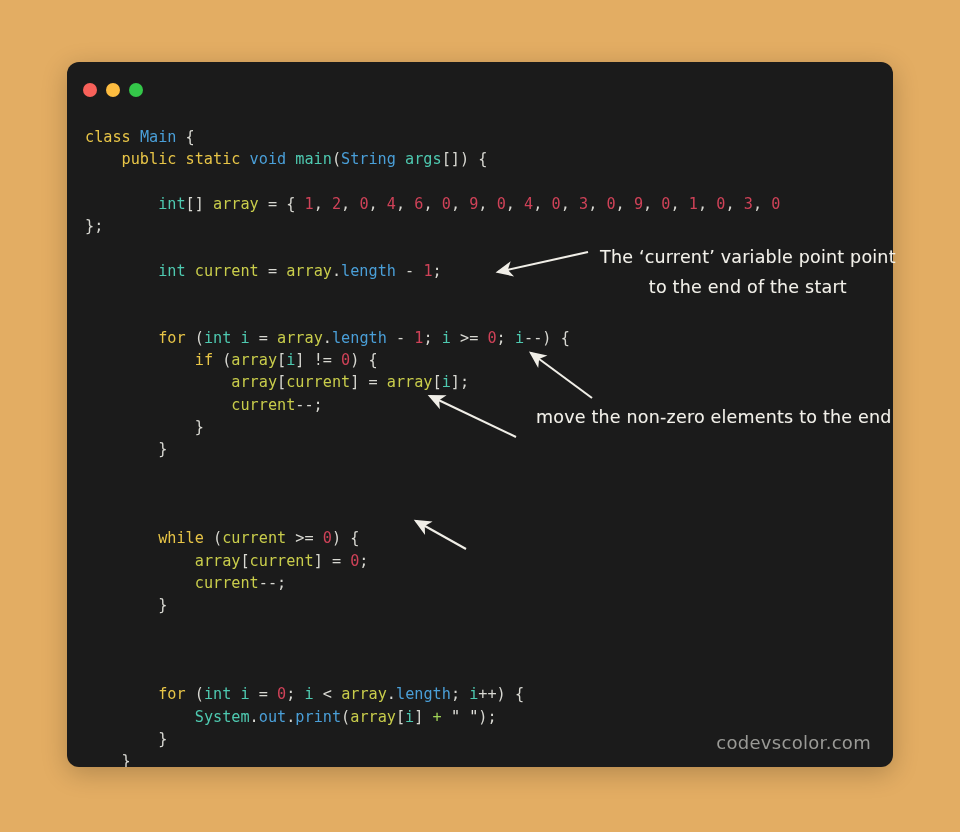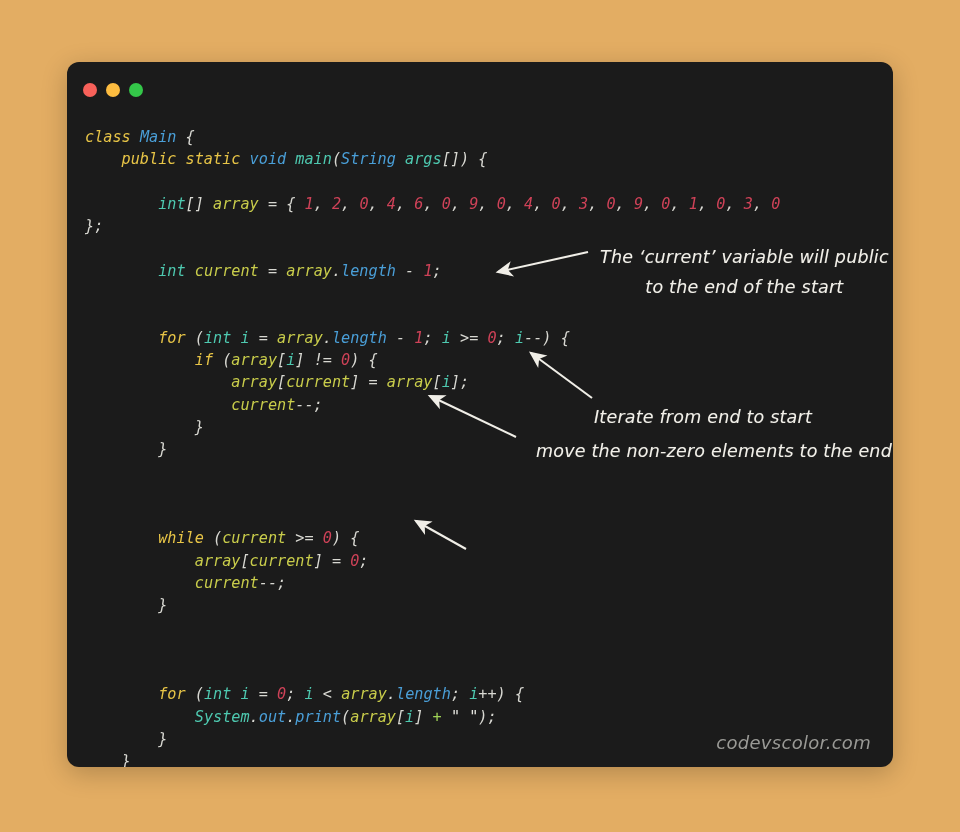--- a/index.html
+++ b/index.html
@@ -10,21 +10,20 @@
     width: 960px;
     height: 832px;
     background: #e3ad63;
     font-family: "Liberation Sans", sans-serif;
     overflow: hidden;
   }
   .stage {
     position: relative;
     width: 864px;
     height: 832px;
-    font-style: italic;
   }
   .code-window {
     position: absolute;
     left: 67px;
     top: 62px;
     width: 826px;
     height: 705px;
     background: #1b1b1b;
     border-radius: 12px;
     box-shadow: 0 6px 26px rgba(0,0,0,0.22);
@@ -162,26 +161,25 @@
 <span><span class="punc">            </span><span class="type">System</span><span class="punc">.</span><span class="cls">out</span><span class="punc">.</span><span class="cls">print</span><span class="punc">(</span><span class="ident">array</span><span class="punc">[</span><span class="var">i</span><span class="punc">] </span><span class="opg">+</span><span class="punc"> </span><span class="str">" "</span><span class="punc">);</span></span>
 <span><span class="punc">        }</span></span>
 <span><span class="punc">    }</span></span>
 </pre>
     </div>
 
     <div class="watermark">codevscolor.com</div>
   </div>
 
   <div class="annot annot-1">
-    <span class="annot-line l1">The ‘current’ variable will public</span>
+    <span class="annot-line l1">The ‘current’ variable point point</span>
     <span class="annot-line l2">to the end of the start</span>
   </div>
 
   <div class="annot annot-2">
-    <span class="annot-line l1">Iterate from end to start</span>
     <span class="annot-line l2">move the non-zero elements to the end</span>
   </div>
 
 
   <svg class="arrows" viewBox="0 0 960 832">
     <defs>
       <marker id="ah" markerWidth="9" markerHeight="9" refX="7.4" refY="4.5" orient="auto" markerUnits="strokeWidth">
         <path d="M8.6,4.5 L0.4,8.2 L2.6,4.5 L0.4,0.8 Z" fill="#f0eee7"></path>
       </marker>
     </defs>

